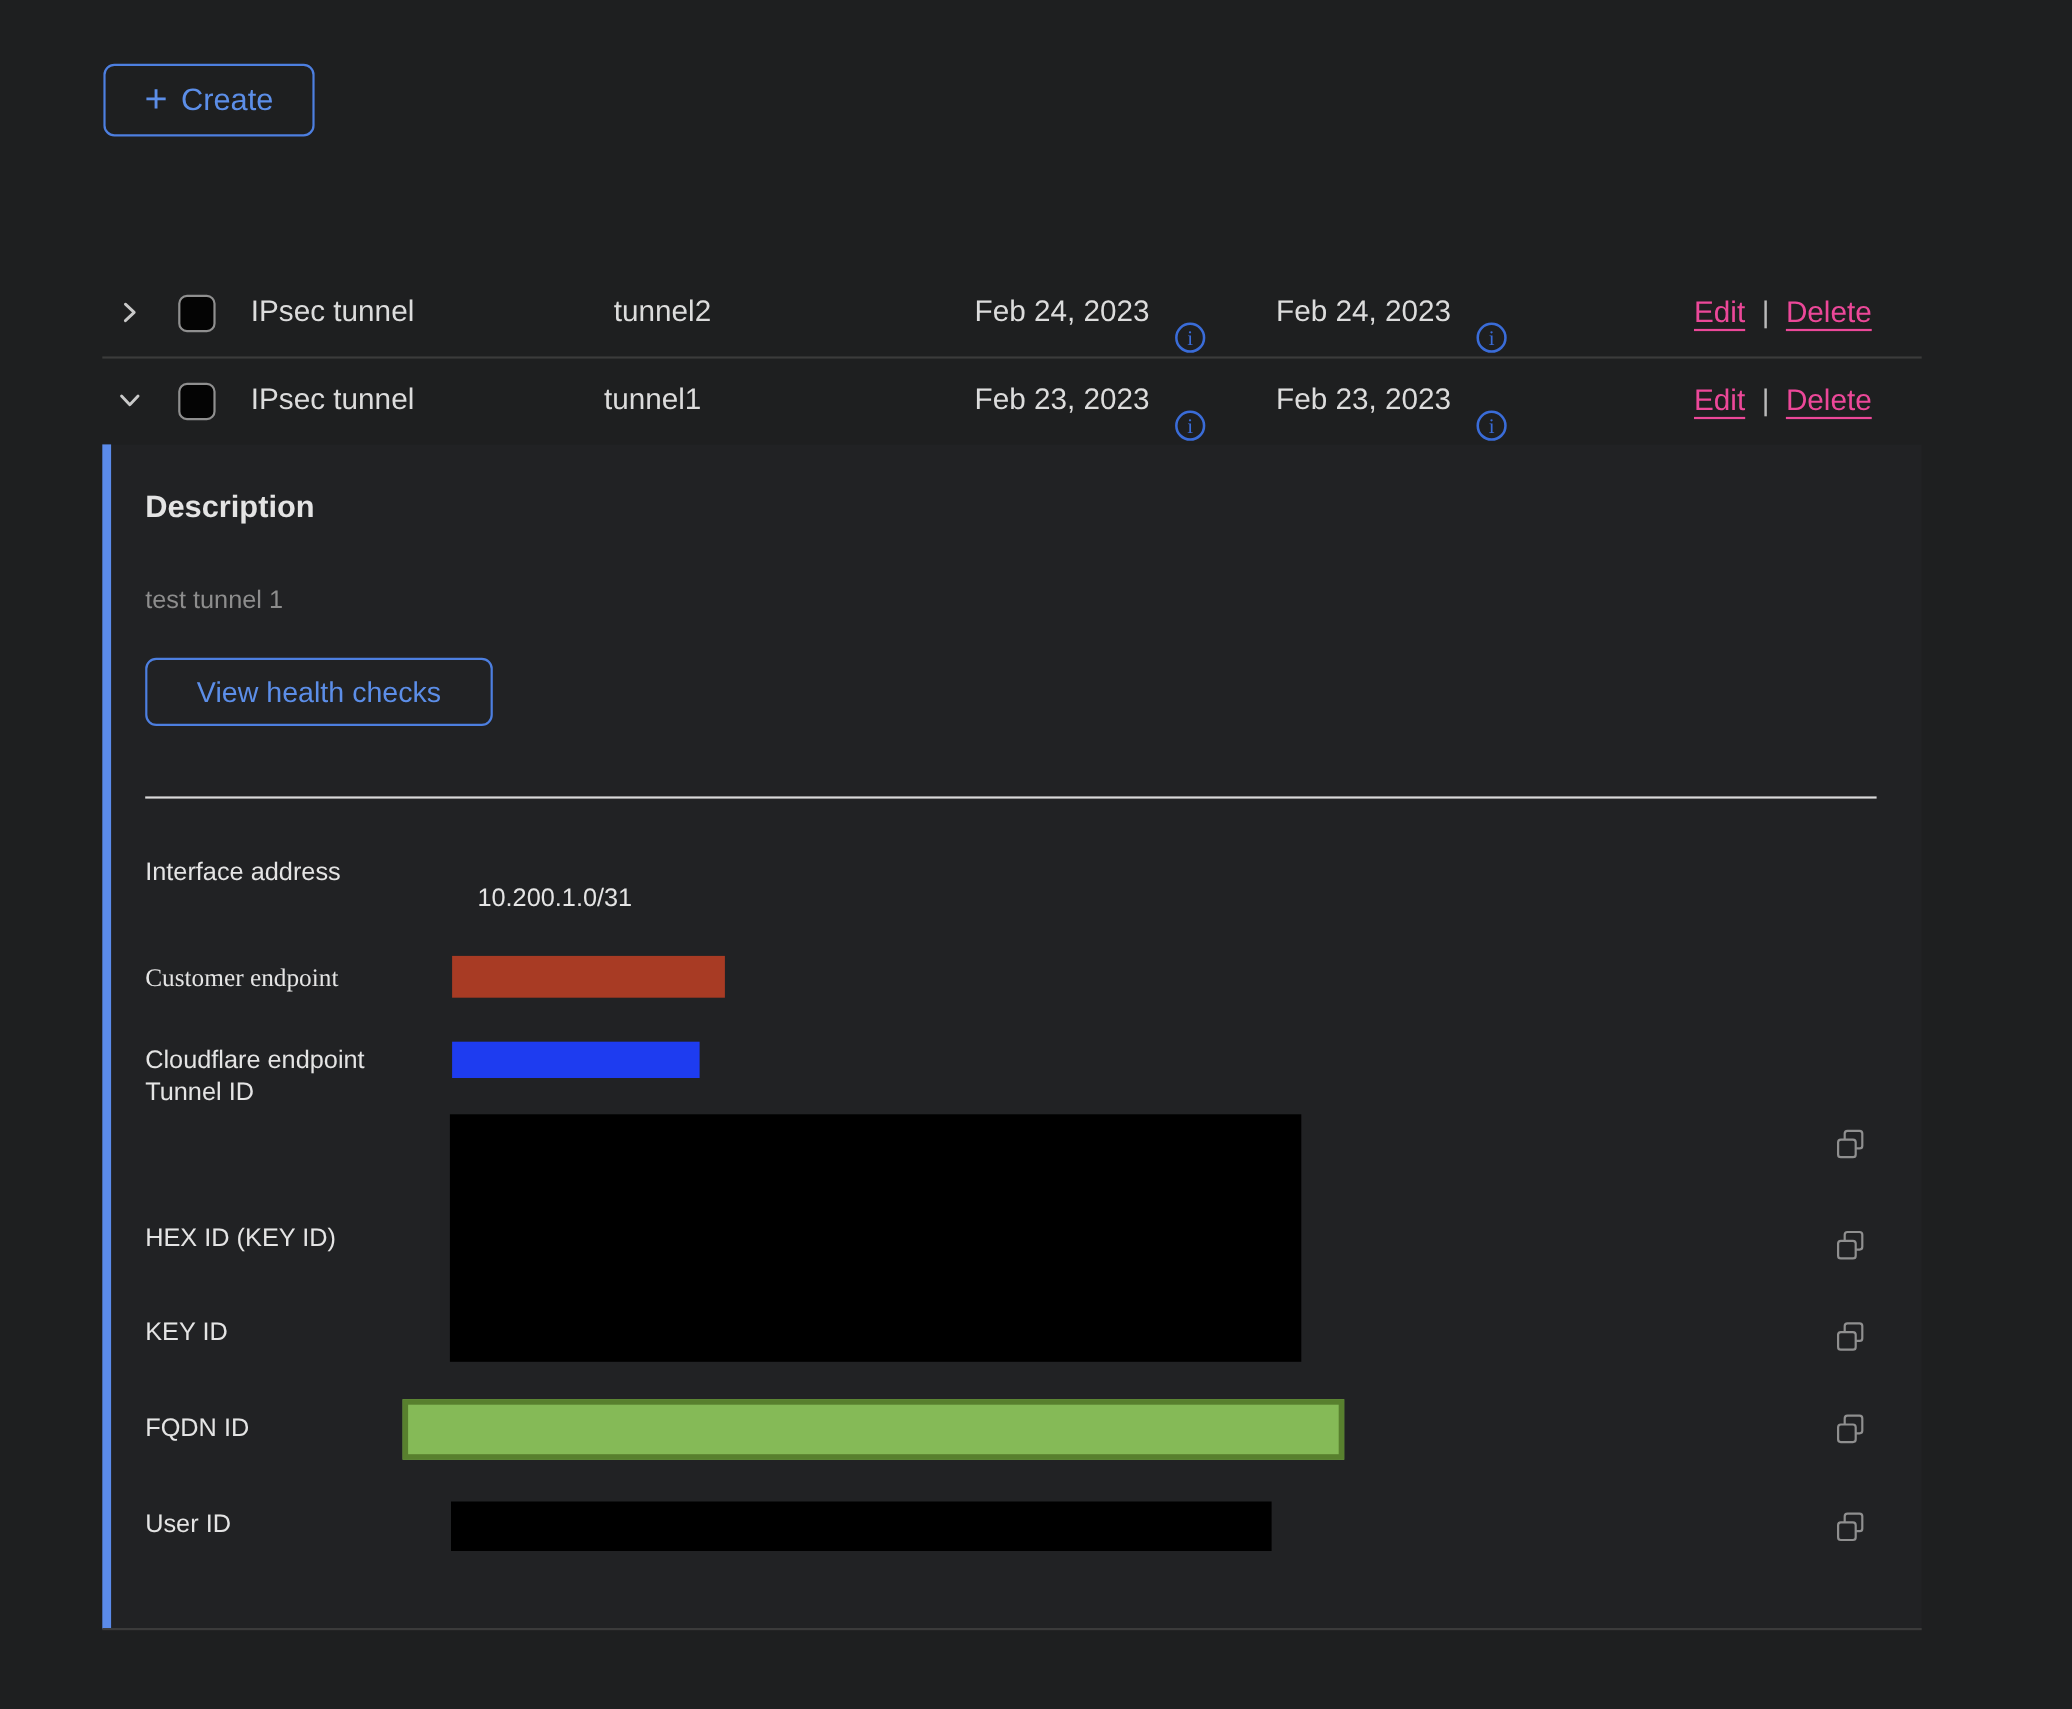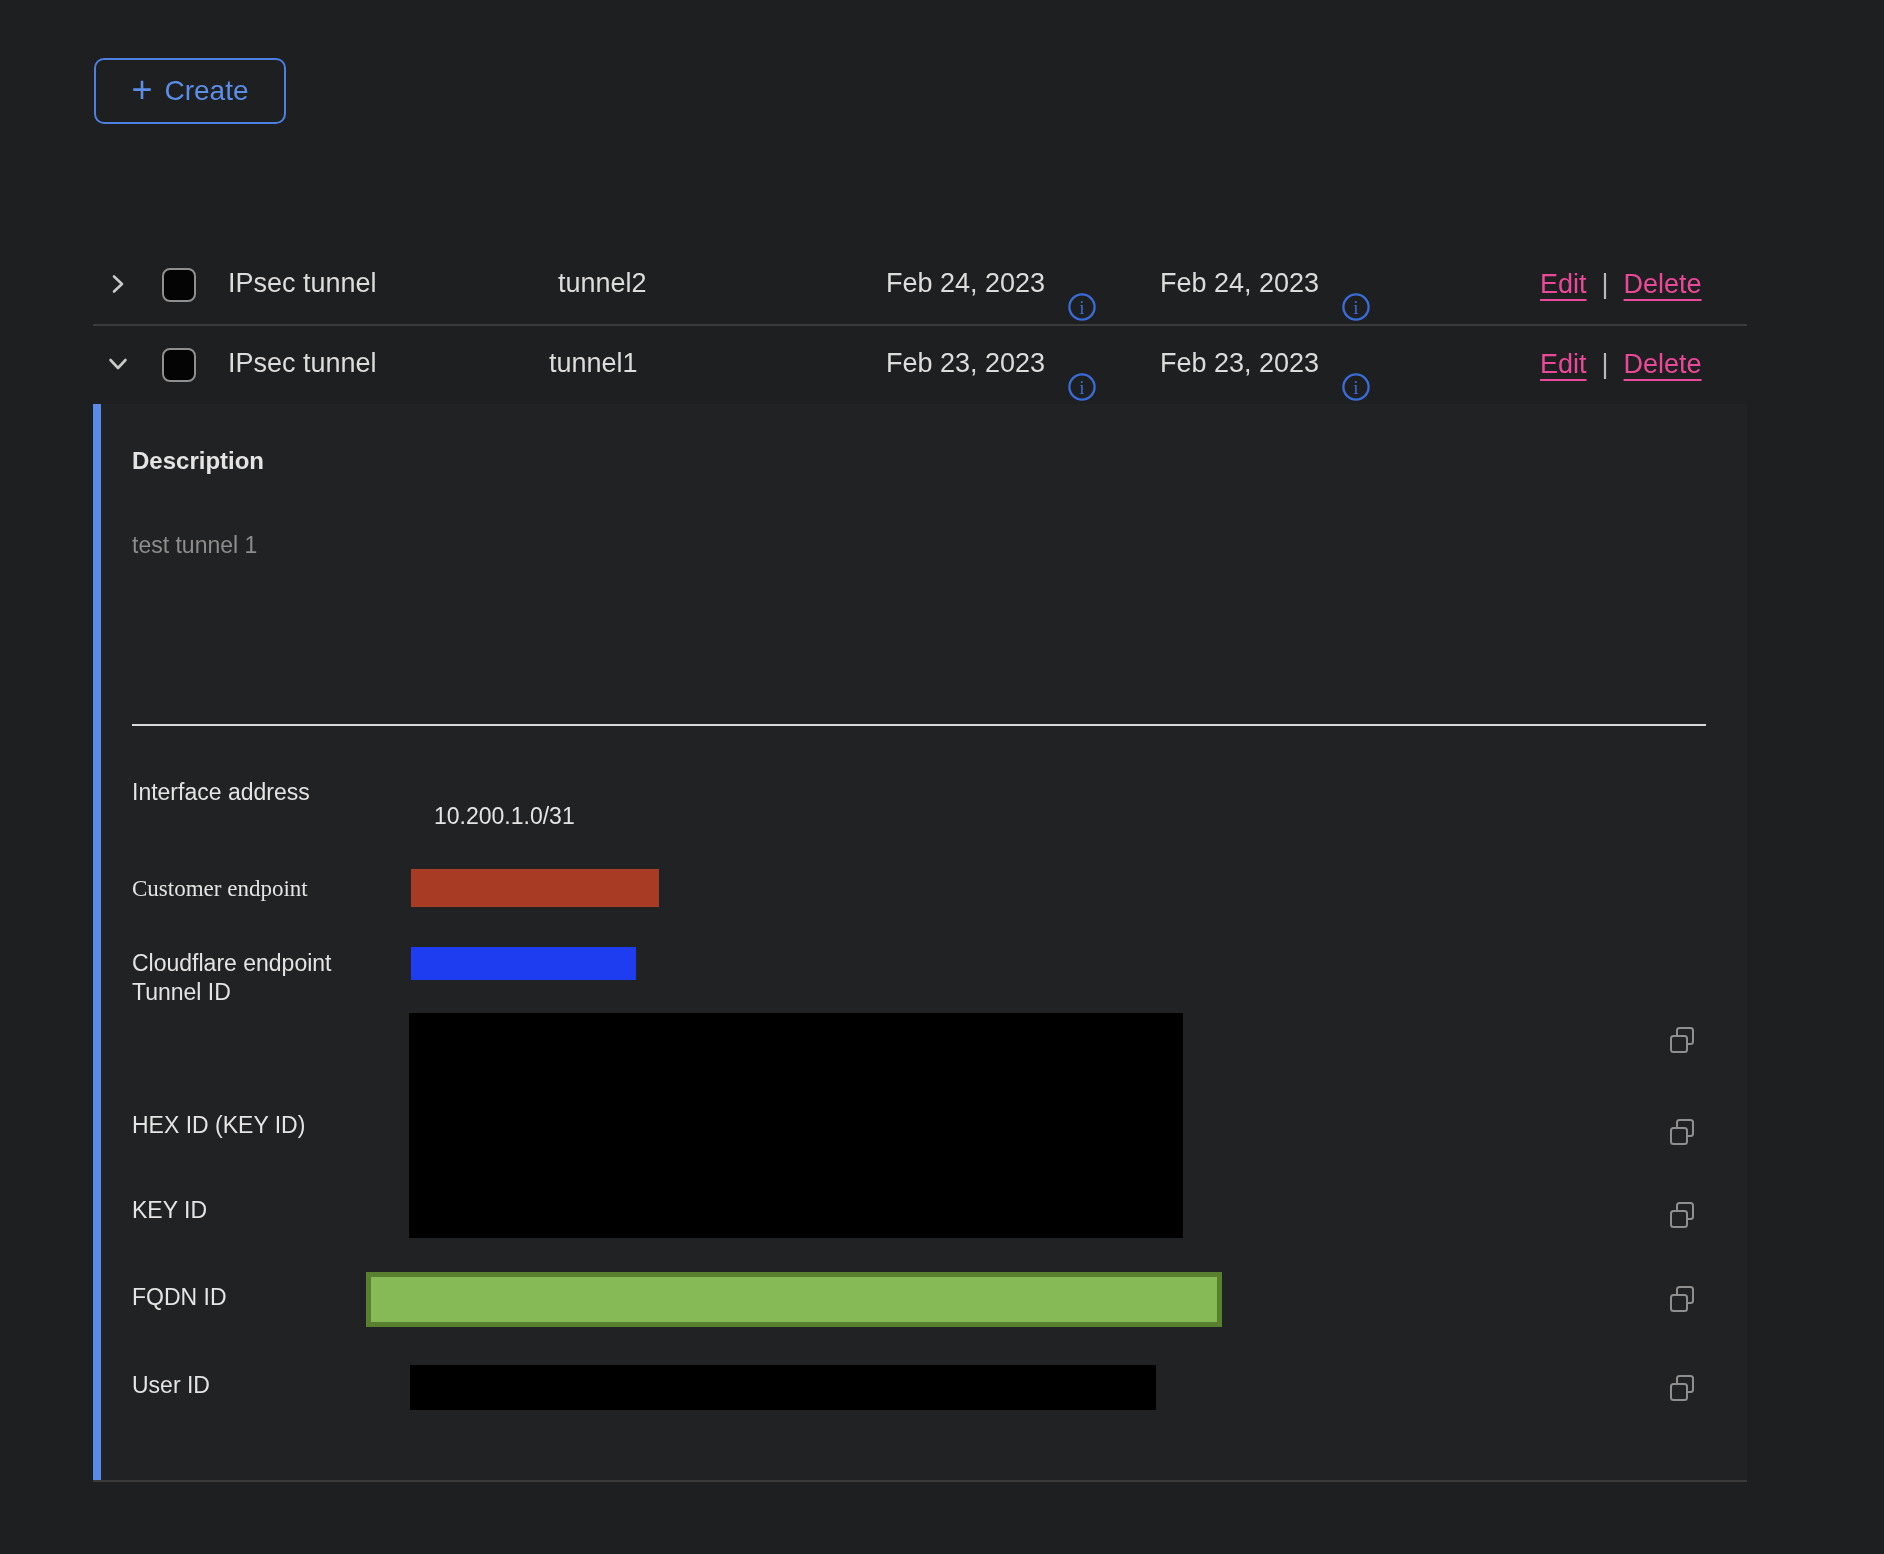--- a/index.html
+++ b/index.html
@@ -39,21 +39,21 @@
   .pipe{color:#b9b9b9;}
 
   
   .panel-bg{left:101px;top:404px;width:1646px;height:1076px;background:#212224;}
   .panel-bar{left:93px;top:404px;width:8px;height:1077px;background:#5b8bea;}
   .panel-bottom{left:93px;top:1480px;width:1654px;height:2px;background:#3b3b3b;}
   .panel-label{position:absolute;left:132px;height:40px;line-height:40px;
     font-size:23px;color:#e4e4e4;white-space:nowrap;}
   .panel-divider{left:132px;top:724px;width:1574px;height:2px;background:#d9d9d9;}
   .muted{color:#8d8d8d;}
-  .bold{font-weight:700;font-size:24px;}
+  .bold{font-weight:700;font-size:28px;}
 
   .redaction{position:absolute;}
   .copy-btn{position:absolute;left:1666px;width:32px;height:32px;cursor:pointer;background:transparent;border:none;padding:0;}
 </style>
 </head>
 <body>
 
 <div class="screen">
 
   <button class="outline-btn" style="left:94px;top:58px;width:192px;height:66px;">
@@ -130,20 +130,23 @@
     </span>
   </div>
 
   <div class="abs panel-bg"></div>
   <div class="abs panel-bar" style="background-color: rgb(91, 139, 234);"></div>
   <div class="abs panel-bottom"></div>
 
   <div class="panel-label bold" style="top:441px;">Description</div>
   <div class="panel-label muted" style="top:525px;">test tunnel 1</div>
 
+  <button class="outline-btn" style="left:132px;top:598px;width:316px;height:62px;font-size:26px;">
+    <span>View health checks</span>
+  </button>
 
   <div class="abs panel-divider"></div>
 
   <div class="panel-label" style="top:772px;">Interface address</div>
   <div class="panel-label" style="left:434px;top:796px;">10.200.1.0/31</div>
 
   <div class="panel-label" style="top:869px;font-family:Liberation Serif, serif;">Customer endpoint</div>
   <div class="redaction" style="left: 411px; top: 869px; width: 248px; height: 38px; background-color: rgb(168, 59, 36);"></div>
 
   <div class="panel-label" style="top:943px;">Cloudflare endpoint</div>

